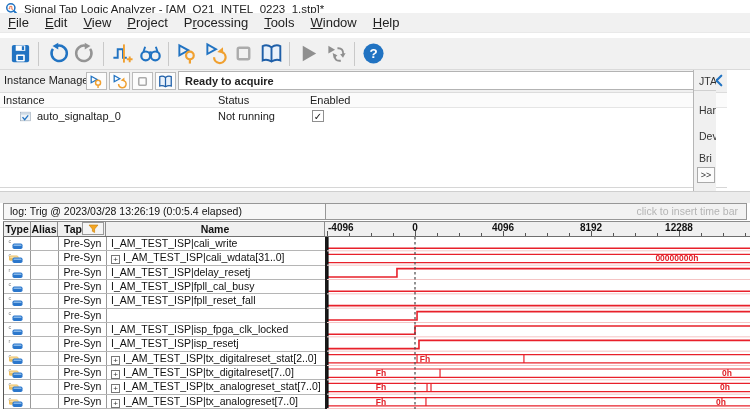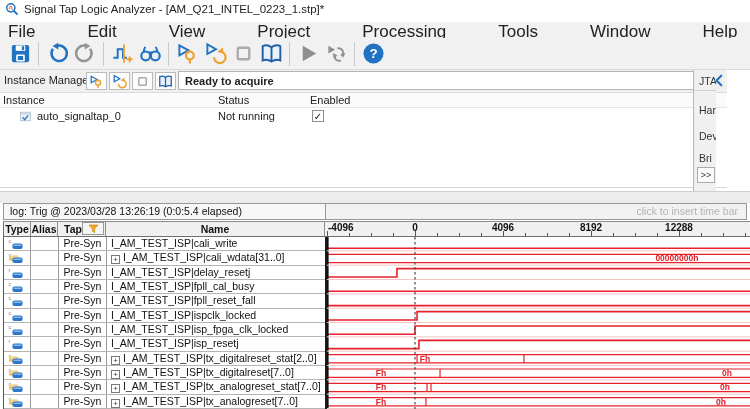--- a/index.html
+++ b/index.html
@@ -4,22 +4,22 @@
 <style>
   html,body{margin:0;padding:0;background:#e8e8e8;}
   #app{position:relative;width:750px;height:409px;background:#ffffff;overflow:hidden;
        font-family:"Liberation Sans",sans-serif;color:#1a1a1a;}
   
   #titlebar{position:absolute;left:0;top:0;width:750px;height:18px;background:#ffffff;
             display:flex;align-items:center;padding-left:5px;box-sizing:border-box;}
   #titlebar .appicon{width:14px;height:14px;margin-right:5px;}
   #titlebar .title{font-size:11.5px;color:#222;white-space:nowrap;}
   
-  #menubar{position:absolute;left:0;top:22px;width:750px;height:20px;background:#f1f1f1;
-           display:flex;align-items:center;font-size:17px;border-bottom:1px solid #e9e9e9;box-sizing:border-box;gap:36px;}
+  #menubar{position:absolute;left:0;top:13px;width:750px;height:20px;background:#f1f1f1;
+           display:flex;align-items:center;font-size:13px;border-bottom:1px solid #e9e9e9;box-sizing:border-box;}
   .menu-item{padding:2px 8px;white-space:nowrap;color:#222;}
   .menu-item u{text-decoration:underline;}
   
   #toolbar{position:absolute;left:0;top:38px;width:750px;height:32px;background:#f1f1f1;
            border-bottom:1px solid #dadada;display:flex;align-items:center;padding-left:6px;box-sizing:border-box;}
   .tbtn{width:28px;height:28px;display:flex;align-items:center;justify-content:center;}
   .tbtn svg{width:23px;height:23px;}
   .tsep{width:1px;height:24px;background:#c9c9c9;margin:0 4px;}
   
   #im-pane{position:absolute;left:0;top:70px;width:727px;height:120px;background:#ffffff;}
@@ -379,21 +379,20 @@
         <div class="srow" style="top: 71.6667px; height: 14.3333px;">
           <div class="scell c-type">
             <svg viewBox="0 0 17 12">
               <text x="0.5" y="4.5" font-size="5.5" fill="#808080" font-family="Liberation Sans,sans-serif">c</text>
               <rect x="4.5" y="5.6" width="10" height="5.4" rx="1.7" fill="#2b77cc"></rect>
               <rect x="5.5" y="6.6" width="8" height="1.5" rx="0.7" fill="#85b6e8"></rect>
             </svg>
           </div>
           <div class="scell c-alias"></div>
           <div class="scell c-tap" style="line-height:13.333333333333334px;">Pre-Syn</div>
-          <div class="scell c-name" style="line-height:13.333333333333334px;"><span>I_AM_TEST_ISP|ispclk_locked</span></div>
         </div>
         <div class="srow" style="top: 86px; height: 14.3333px;">
           <div class="scell c-type">
             <svg viewBox="0 0 17 12">
               <text x="0.5" y="4.5" font-size="5.5" fill="#808080" font-family="Liberation Sans,sans-serif">c</text>
               <rect x="4.5" y="5.6" width="10" height="5.4" rx="1.7" fill="#2b77cc"></rect>
               <rect x="5.5" y="6.6" width="8" height="1.5" rx="0.7" fill="#85b6e8"></rect>
             </svg>
           </div>
           <div class="scell c-alias"></div>

